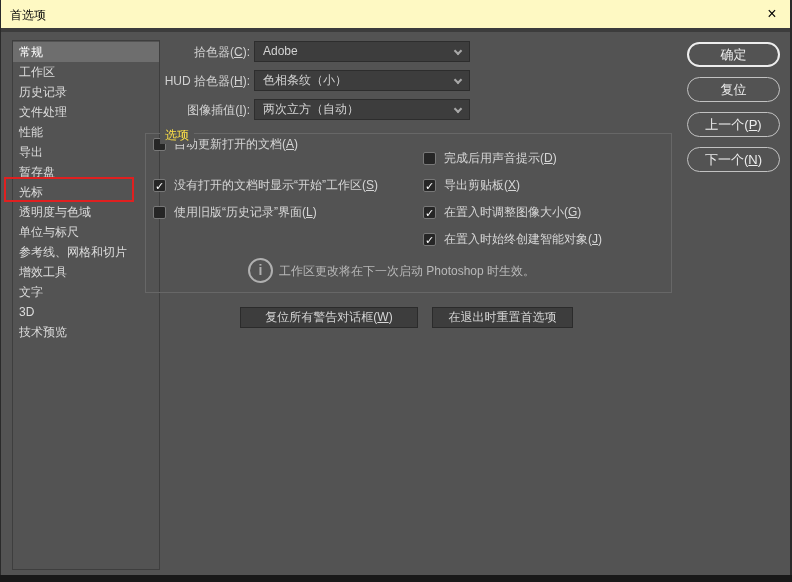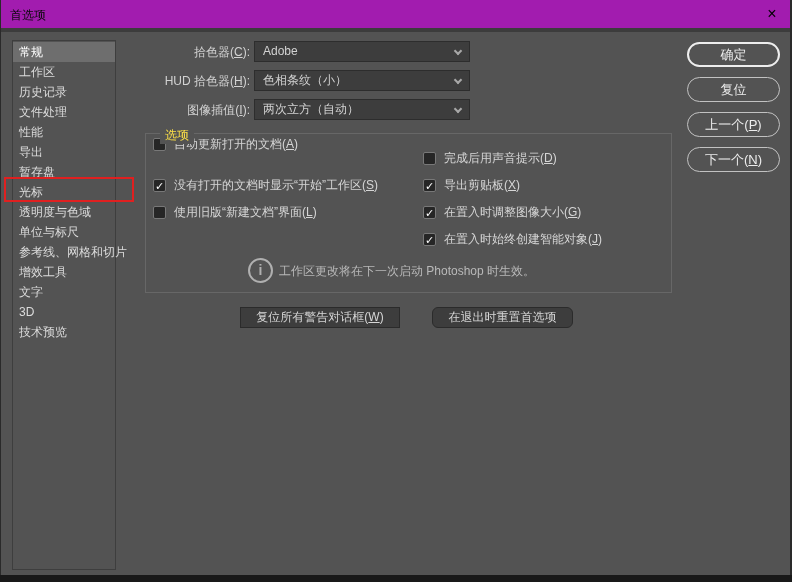--- a/index.html
+++ b/index.html
@@ -1,28 +1,28 @@
 <!DOCTYPE html>
 <html><head>
 <meta charset="utf-8">
 <style>
   html,body{margin:0;padding:0;background:#8a8a8a;}
   *{box-sizing:border-box;font-family:"Liberation Sans",sans-serif;}
   #window{position:relative;width:792px;height:582px;background:#535353;overflow:hidden;}
 
-  .titlebar{position:absolute;left:0;top:0;width:792px;height:28px;background:#a21caf;}
+  .titlebar{position:absolute;left:0;top:0;width:792px;height:28px;background:#fef9c3;}
   .title{position:absolute;left:10px;top:7px;font-size:12px;color:#0a0a0a;}
   .close-btn{position:absolute;right:8px;top:3px;width:24px;height:22px;text-align:center;line-height:22px;font-size:16px;color:#000;cursor:pointer;}
   .topstrip{position:absolute;left:0;top:28px;width:792px;height:4px;background:#3c3c3c;}
 
   .edge-l{position:absolute;left:0;top:0;width:1px;height:582px;background:#2a2a2a;z-index:9;}
   .edge-r{position:absolute;right:0;top:0;width:2px;height:582px;background:#2a2a2a;z-index:9;}
   .bottomband{position:absolute;left:0;top:575px;width:792px;height:7px;background:#191919;z-index:9;}
 
-  .sidebar{position:absolute;left:12px;top:40px;width:104px;height:530px;border:1px solid #3e3e3e;padding-top:1px;}
+  .sidebar{position:absolute;left:12px;top:40px;width:148px;height:530px;border:1px solid #3e3e3e;padding-top:1px;}
   .sb-item{height:20px;line-height:20px;padding-left:6px;font-size:12px;color:#dcdcdc;cursor:pointer;white-space:nowrap;}
   .sb-item.selected{background:#6e6e6e;color:#ffffff;}
 
   .red-annotation{position:absolute;left:4px;top:177px;width:130px;height:25px;border:2px solid #e02020;z-index:5;}
 
   .field-label{position:absolute;left:140px;width:110px;text-align:right;font-size:12px;color:#d2d2d2;line-height:14px;white-space:nowrap;}
   .dropdown{position:absolute;left:254px;width:216px;height:21px;background:#3d3d3d;border:1px solid #2d2d2d;color:#d2d2d2;font-size:12px;line-height:19px;padding-left:8px;cursor:pointer;}
   .chevron{position:absolute;right:8px;top:6px;width:6px;height:6px;border-right:2px solid #a8a8a8;border-bottom:2px solid #a8a8a8;transform:rotate(45deg);}
 
   .groupbox{position:absolute;left:145px;top:133px;width:527px;height:160px;border:1px solid #676767;}
@@ -30,22 +30,22 @@
 
   .opt-row{position:absolute;display:flex;align-items:center;height:16px;}
   .cb{flex:0 0 auto;width:13px;height:13px;background:#262626;border:1px solid #787878;border-radius:2px;color:#ffffff;font-size:11px;line-height:12px;text-align:center;cursor:pointer;margin-right:8px;}
   .opt-label{font-size:12px;color:#d6d6d6;white-space:nowrap;}
   u{text-decoration:underline;}
 
   .note-icon{position:absolute;left:248px;top:258px;width:25px;height:25px;border:2px solid #b0b0b0;border-radius:50%;color:#b0b0b0;font-size:14px;line-height:21px;text-align:center;font-weight:bold;}
   .note-text{position:absolute;left:279px;top:263px;font-size:12px;color:#b9b9b9;white-space:nowrap;}
 
   .footer-btn{position:absolute;top:307px;height:21px;background:#3d3d3d;border:1px solid #2b2b2b;color:#d6d6d6;font-size:12px;text-align:center;line-height:19px;cursor:pointer;}
-  #fb1{left:240px;width:160px;}
-  #fb2{left:432px;width:141px;border-radius:6px;}
+  #fb1{left:240px;width:178px;}
+  #fb2{left:432px;width:141px;}
 
   .action-btn{position:absolute;left:687px;width:93px;height:25px;border:1px solid #c2c2c2;border-radius:13px;color:#ececec;font-size:13px;text-align:center;line-height:23px;cursor:pointer;}
   .action-btn.default{border:2px solid #eeeeee;line-height:21px;}
   #btn-ok{top:42px;} #btn-reset{top:77px;} #btn-prev{top:112px;} #btn-next{top:147px;}
 </style>
 </head>
 <body>
 
 <div id="window">
 
@@ -99,21 +99,21 @@
   <div class="opt-row" style="left:153px;top:136px">
     <span class="cb"></span>
     <span class="opt-label"><span>自动更新打开的文档</span><span>(</span><u>A</u><span>)</span></span>
   </div>
   <div class="opt-row" style="left:153px;top:177px">
     <span class="cb">✓</span>
     <span class="opt-label"><span>没有打开的文档时显示“开始”工作区</span><span>(</span><u>S</u><span>)</span></span>
   </div>
   <div class="opt-row" style="left:153px;top:204px">
     <span class="cb"></span>
-    <span class="opt-label"><span>使用旧版“新建文档”界面</span><span>(</span><u>L</u><span>)</span></span>
+    <span class="opt-label"><span>使用旧版“历史记录”界面</span><span>(</span><u>L</u><span>)</span></span>
   </div>
 
   <div class="opt-row" style="left:423px;top:150px">
     <span class="cb"></span>
     <span class="opt-label"><span>完成后用声音提示</span><span>(</span><u>D</u><span>)</span></span>
   </div>
   <div class="opt-row" style="left:423px;top:177px">
     <span class="cb">✓</span>
     <span class="opt-label"><span>导出剪贴板</span><span>(</span><u>X</u><span>)</span></span>
   </div>

